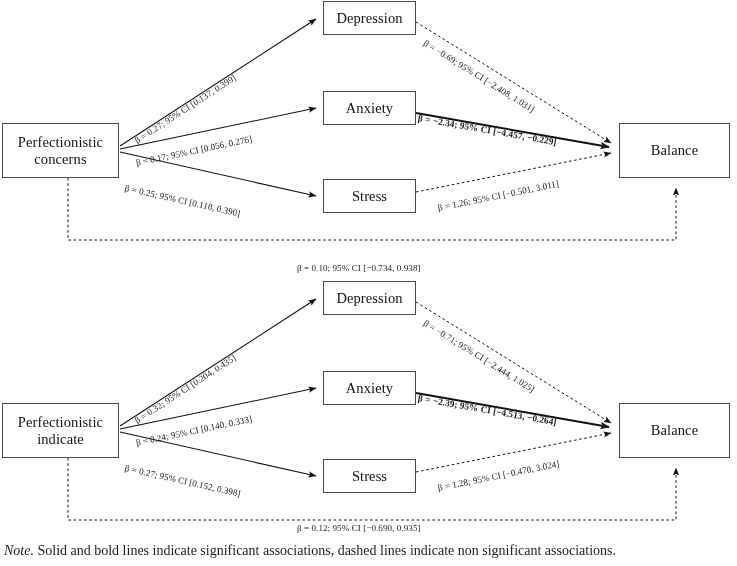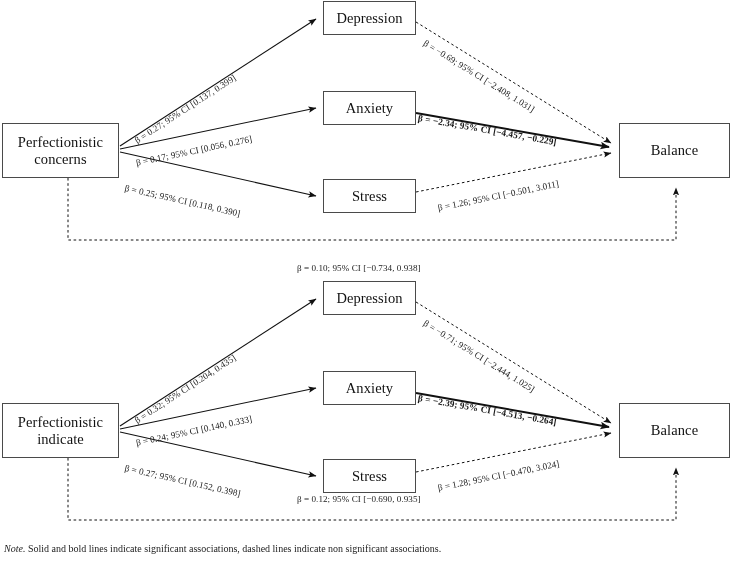--- a/index.html
+++ b/index.html
@@ -51,21 +51,21 @@
     font-size: 9.1px;
     color: #1b1b1b;
     transform-origin: 0 0;
     letter-spacing: .05px;
   }
   .edge-label.bold { font-weight: bold; font-size: 9.3px; }
   .footnote {
     position: absolute;
     left: 4px;
     top: 543px;
-    font-size: 10px;
+    font-size: 14px;
     color: #1b1b1b;
     white-space: nowrap;
   }
   .footnote i { font-style: italic; }
 </style>
 </head>
 <body>
 
 <div id="diagram-root">
 
@@ -154,19 +154,19 @@
   <div class="node-box" style="left:619px; top:403px; width:111px; height:55px;">
     <span>Balance</span>
   </div>
 
   <div class="edge-label" style="left:133px; top:417px; transform: rotate(-33.0deg);">β = 0.32; 95% CI [0.204, 0.435]</div>
   <div class="edge-label" style="left:135px; top:438px; transform: rotate(-11.8deg);">β = 0.24; 95% CI [0.140, 0.333]</div>
   <div class="edge-label" style="left:126px; top:463px; transform: rotate(12.6deg);">β = 0.27; 95% CI [0.152, 0.398]</div>
   <div class="edge-label" style="left:427px; top:318px; transform: rotate(31.8deg);">β = −0.71; 95% CI [−2.444, 1.025]</div>
   <div class="edge-label bold" style="left:419px; top:393px; transform: rotate(10.0deg);">β = −2.39; 95% CI [−4.513, −0.264]</div>
   <div class="edge-label" style="left:437px; top:483px; transform: rotate(-11.4deg);">β = 1.28; 95% CI [−0.470, 3.024]</div>
-  <div class="edge-label" style="left:297px; top:494px;">β = 0.12; 95% CI [−0.690, 0.935]</div>
+  <div class="edge-label" style="left:297px; top:523px;">β = 0.12; 95% CI [−0.690, 0.935]</div>
 
   <div class="footnote">
     <i>Note.</i><span> Solid and bold lines indicate significant associations, dashed lines indicate non significant associations.</span>
   </div>
 
 </div>
 
 </body></html>

